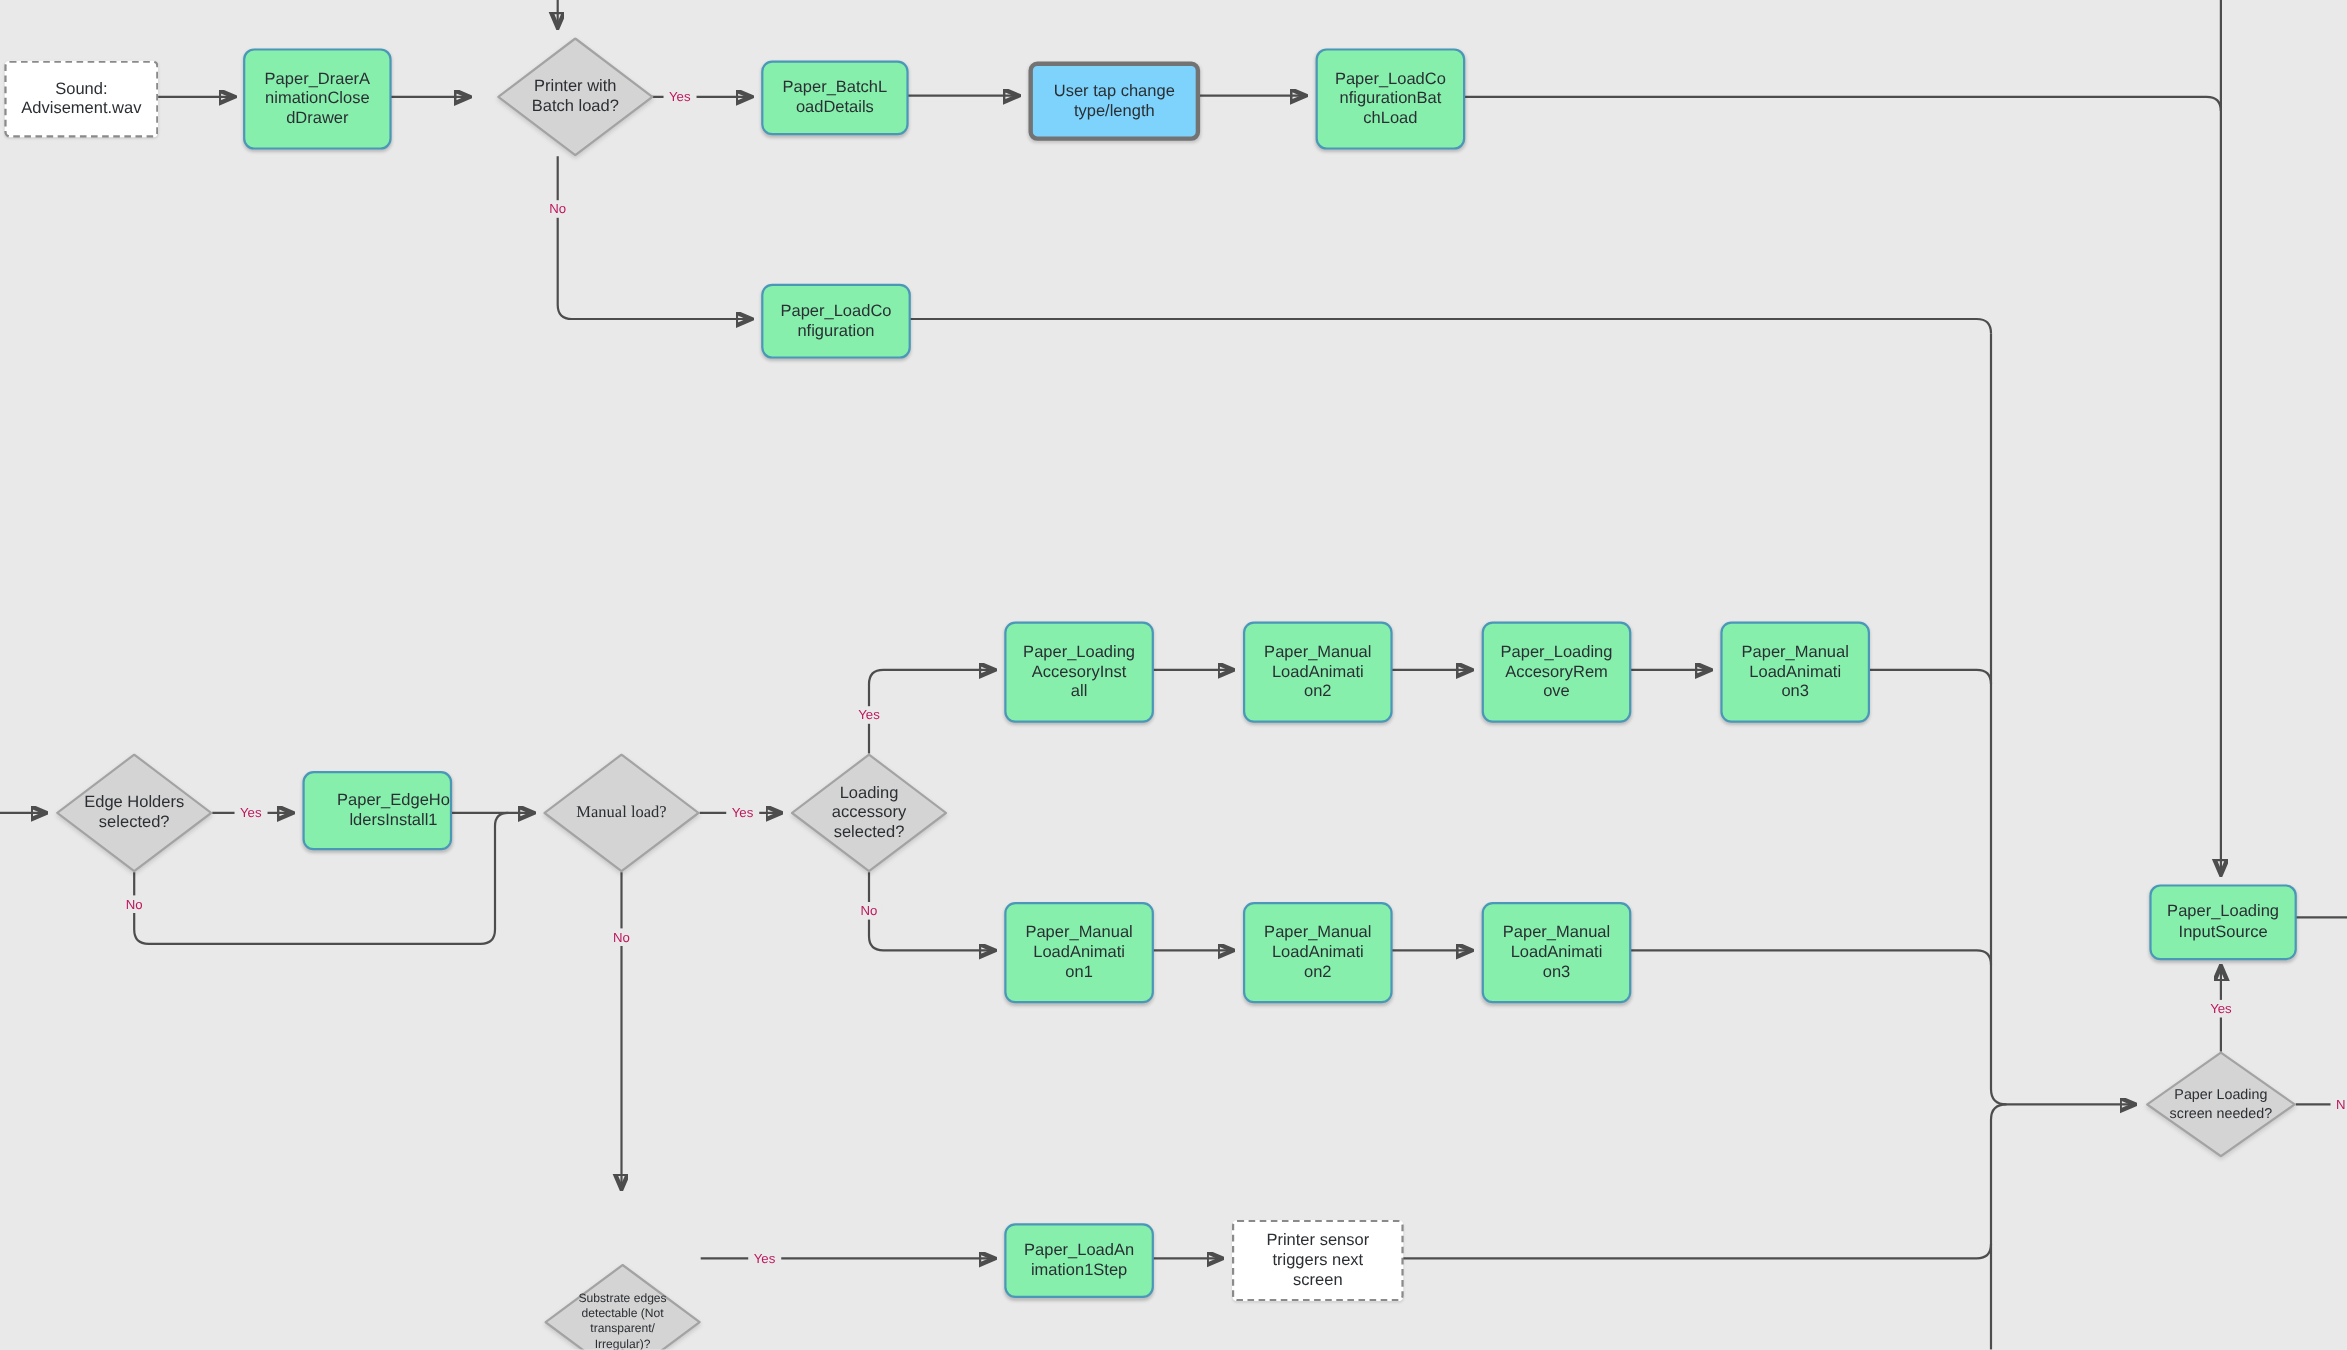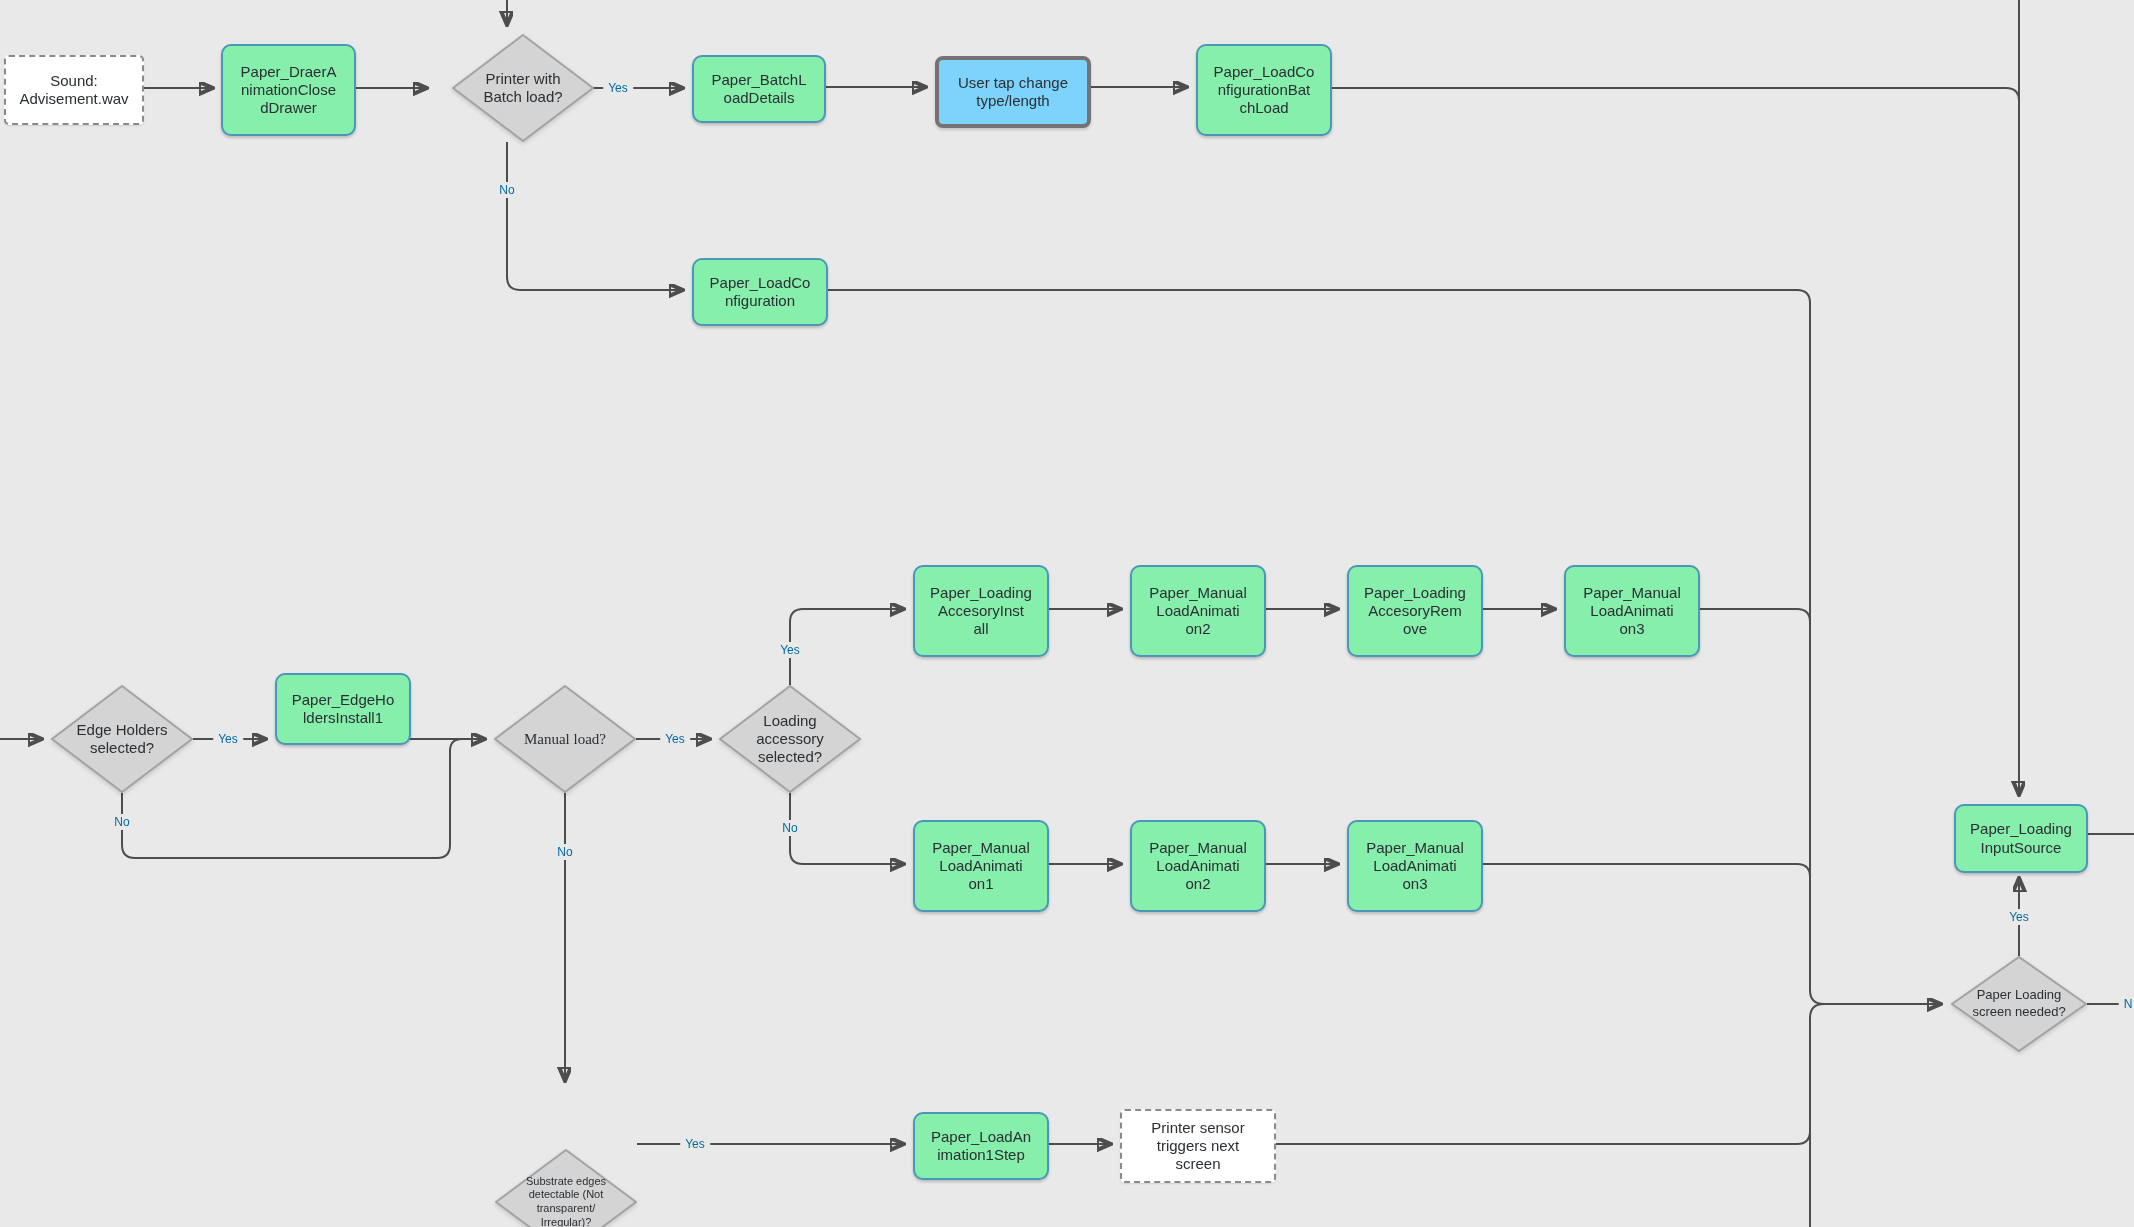--- a/index.html
+++ b/index.html
@@ -30,21 +30,21 @@
   }
   .node.decision{background:transparent;border:none;box-shadow:none;}
   .node.decision .shape{position:absolute;left:0;top:0;
     filter:drop-shadow(0 2px 2px rgba(0,0,0,.15));}
   .node.decision .shape polygon{fill:#d4d4d4;stroke:#a3a3a3;stroke-width:2;}
   .node .lbl{position:relative;z-index:1;}
   .node.small-text{font-size:11px;line-height:1.25;}
   .node.compact-text{font-size:13px;line-height:1.3;}
   .edge-label{
     position:absolute;transform:translate(-50%,-50%);
-    background:#e9e9e9;padding:1px 5px;font-size:12px;color:#0369a1;
+    background:#e9e9e9;padding:1px 5px;font-size:12px;color:#be185d;
     pointer-events:auto;white-space:nowrap;
   }
 </style>
 </head>
 <body>
 
 <div id="flowchart-canvas">
 
   <svg id="connector-layer" width="2134" height="1227" viewBox="0 0 2134 1227">
     <defs>
@@ -112,21 +112,21 @@
 type/length</div></div>
       <div class="node process" style="left: 1196px; top: 44px; width: 132px; height: 88px;"><div class="lbl">Paper_LoadCo
 nfigurationBat
 chLoad</div></div>
       <div class="node process" style="left: 692px; top: 258px; width: 132px; height: 64px;"><div class="lbl">Paper_LoadCo
 nfiguration</div></div>
       <div class="node decision" style="left: 51px; top: 685px; width: 142px; height: 108px;"><svg width="142" height="108" class="shape">
           <polygon points="71,1 141,54 71,107 1,54"></polygon>
         </svg><div class="lbl">Edge Holders
 selected?</div></div>
-      <div class="node process" style="left: 275px; top: 673px; width: 132px; height: 68px;"><div class="lbl">Paper_EdgeHo
+      <div class="node process" style="left: 275px; top: 701px; width: 132px; height: 68px; justify-content: flex-end;"><div class="lbl">Paper_EdgeHo
 ldersInstall1</div></div>
       <div class="node decision" style="left: 494px; top: 685px; width: 142px; height: 108px; font-family: Liberation Serif, serif;"><svg width="142" height="108" class="shape">
           <polygon points="71,1 141,54 71,107 1,54"></polygon>
         </svg><div class="lbl">Manual load?</div></div>
       <div class="node decision" style="left: 719px; top: 685px; width: 142px; height: 108px;"><svg width="142" height="108" class="shape">
           <polygon points="71,1 141,54 71,107 1,54"></polygon>
         </svg><div class="lbl">Loading
 accessory
 selected?</div></div>
       <div class="node process" style="left: 913px; top: 565px; width: 132px; height: 88px;"><div class="lbl">Paper_Loading

